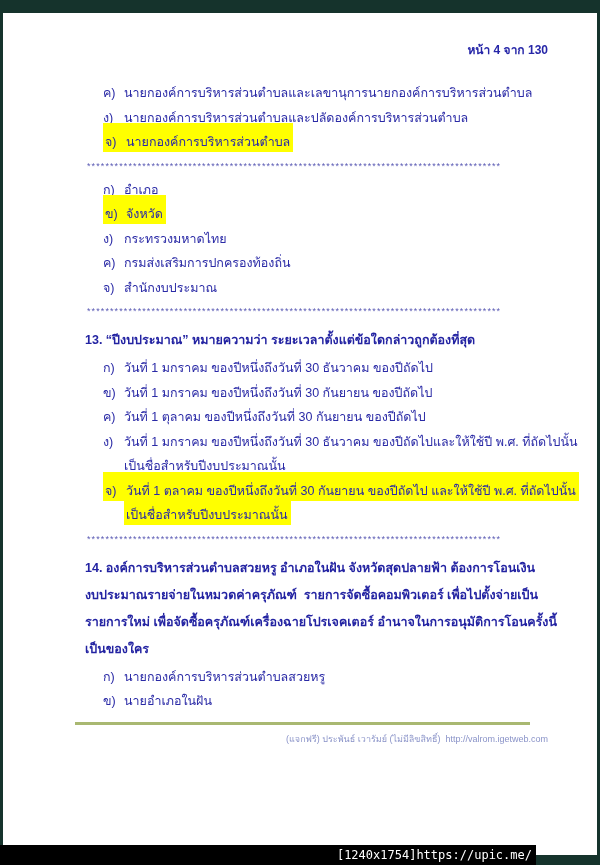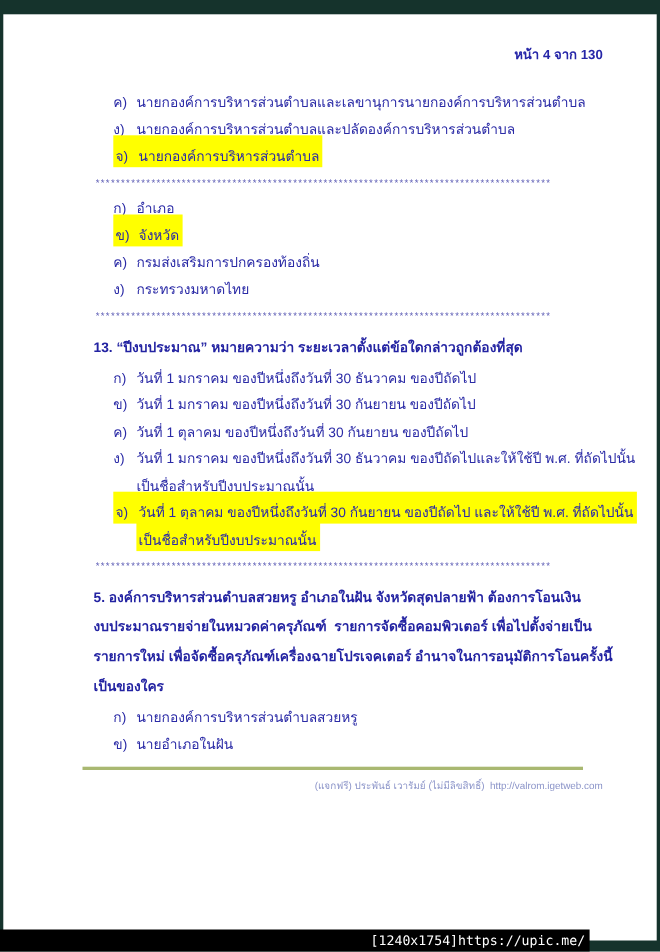--- a/index.html
+++ b/index.html
@@ -94,24 +94,27 @@
       </div>
       <div class="separator">******************************************************************************************</div>
       <div class="options">
         <div class="opt-row">
           <div class="opt-line"><span><span class="opt-label">ก)</span><span class="opt-text">อำเภอ</span></span></div>
         </div>
         <div class="opt-row">
           <div class="opt-line"><span class="hl"><span class="opt-label">ข)</span><span class="opt-text">จังหวัด</span></span></div>
         </div>
         <div class="opt-row">
+          <div class="opt-line"><span><span class="opt-label">ง)</span><span class="opt-text">กระทรวงมหาดไทย</span></span></div>
+        </div>
+        <div class="opt-row">
           <div class="opt-line"><span><span class="opt-label">ค)</span><span class="opt-text">กรมส่งเสริมการปกครองท้องถิ่น</span></span></div>
         </div>
         <div class="opt-row">
-          <div class="opt-line"><span><span class="opt-label">ง)</span><span class="opt-text">กระทรวงมหาดไทย</span></span></div>
+          <div class="opt-line"><span><span class="opt-label">จ)</span><span class="opt-text">สำนักงบประมาณ</span></span></div>
         </div>
       </div>
       <div class="separator">******************************************************************************************</div>
       <div class="question">
         <div class="q-line">13. “ปีงบประมาณ” หมายความว่า ระยะเวลาตั้งแต่ข้อใดกล่าวถูกต้องที่สุด</div>
       </div>
       <div class="options">
         <div class="opt-row">
           <div class="opt-line"><span><span class="opt-label">ก)</span><span class="opt-text">วันที่ 1 มกราคม ของปีหนึ่งถึงวันที่ 30 ธันวาคม ของปีถัดไป</span></span></div>
         </div>
@@ -125,21 +128,21 @@
           <div class="opt-line"><span><span class="opt-label">ง)</span><span class="opt-text">วันที่ 1 มกราคม ของปีหนึ่งถึงวันที่ 30 ธันวาคม ของปีถัดไปและให้ใช้ปี พ.ศ. ที่ถัดไปนั้น</span></span></div>
           <div class="opt-cont"><span>เป็นชื่อสำหรับปีงบประมาณนั้น</span></div>
         </div>
         <div class="opt-row">
           <div class="opt-line"><span class="hl"><span class="opt-label">จ)</span><span class="opt-text">วันที่ 1 ตุลาคม ของปีหนึ่งถึงวันที่ 30 กันยายน ของปีถัดไป และให้ใช้ปี พ.ศ. ที่ถัดไปนั้น</span></span></div>
           <div class="opt-cont"><span class="hl">เป็นชื่อสำหรับปีงบประมาณนั้น</span></div>
         </div>
       </div>
       <div class="separator">******************************************************************************************</div>
       <div class="question">
-        <div class="q-line">5. องค์การบริหารส่วนตำบลสวยหรู อำเภอในฝัน จังหวัดสุดปลายฟ้า ต้องการโอนเงิน</div>
+        <div class="q-line">14. องค์การบริหารส่วนตำบลสวยหรู อำเภอในฝัน จังหวัดสุดปลายฟ้า ต้องการโอนเงิน</div>
         <div class="q-line">งบประมาณรายจ่ายในหมวดค่าครุภัณฑ์  รายการจัดซื้อคอมพิวเตอร์ เพื่อไปตั้งจ่ายเป็น</div>
         <div class="q-line">รายการใหม่ เพื่อจัดซื้อครุภัณฑ์เครื่องฉายโปรเจคเตอร์ อำนาจในการอนุมัติการโอนครั้งนี้</div>
         <div class="q-line">เป็นของใคร</div>
       </div>
       <div class="options">
         <div class="opt-row">
           <div class="opt-line"><span><span class="opt-label">ก)</span><span class="opt-text">นายกองค์การบริหารส่วนตำบลสวยหรู</span></span></div>
         </div>
         <div class="opt-row">
           <div class="opt-line"><span><span class="opt-label">ข)</span><span class="opt-text">นายอำเภอในฝัน</span></span></div>

